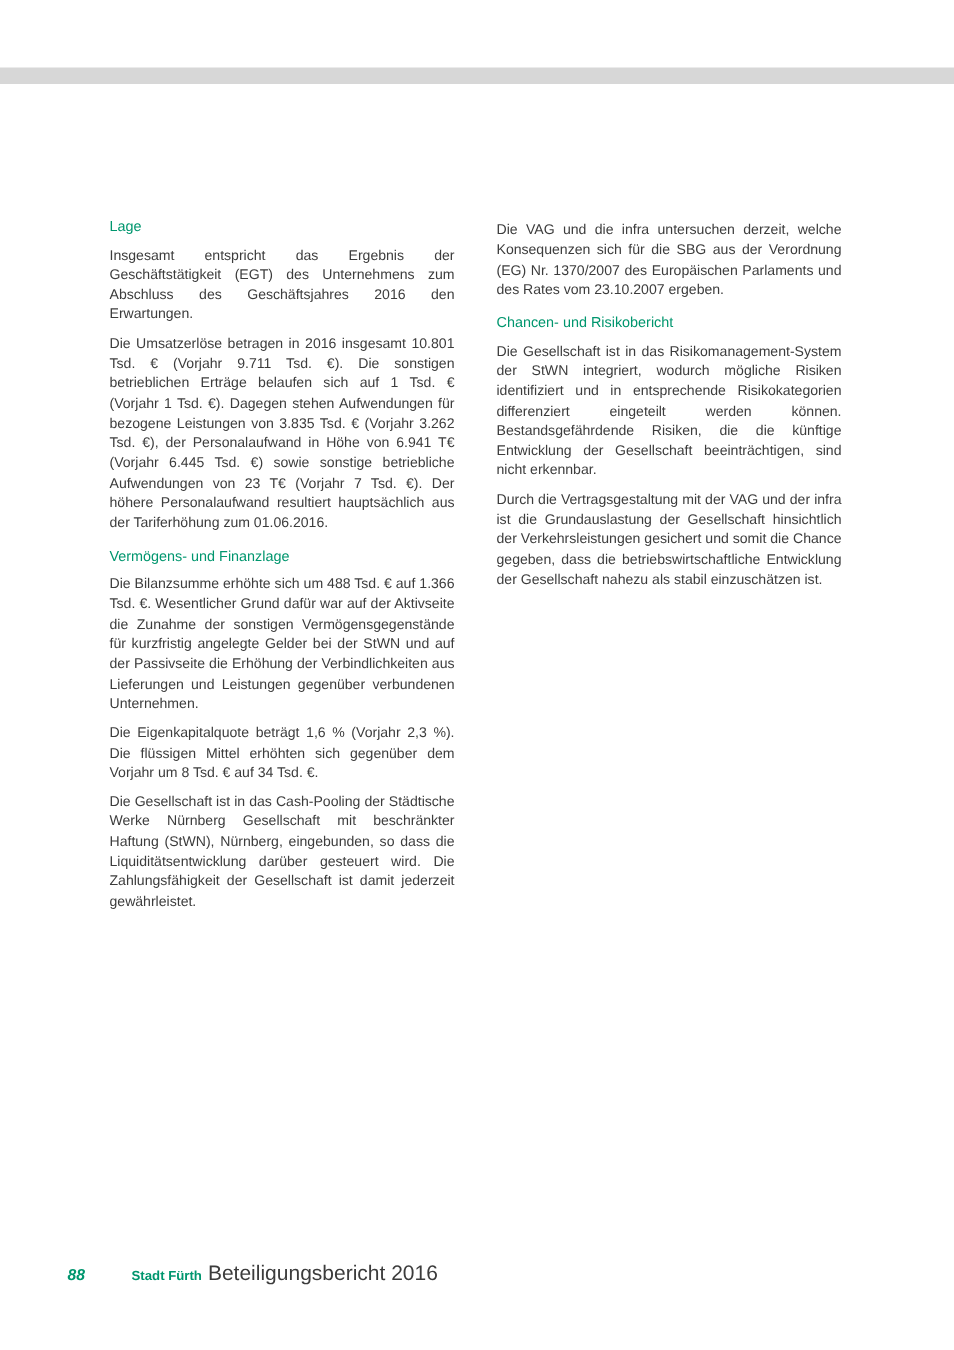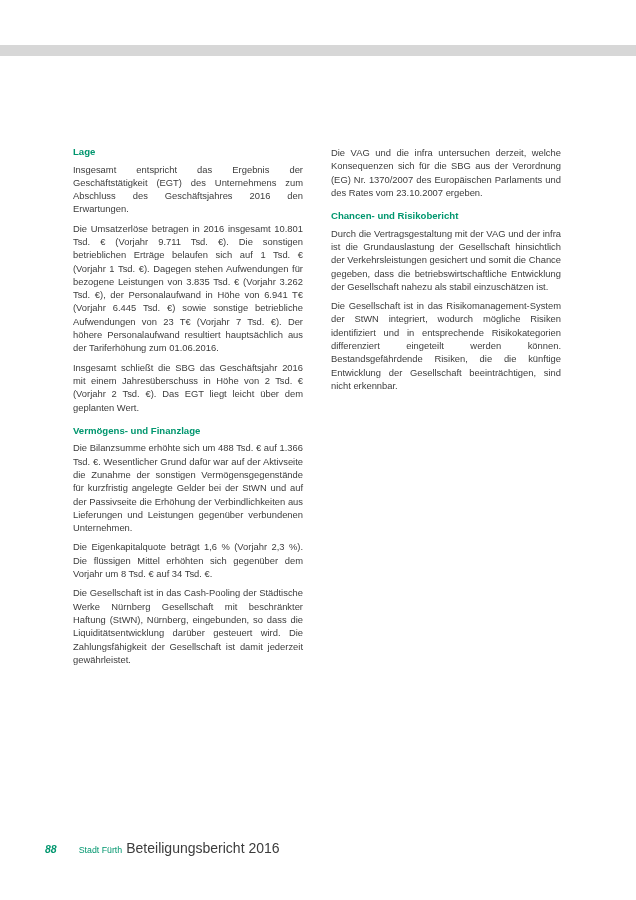--- a/index.html
+++ b/index.html
@@ -30,21 +30,21 @@
     font-size:9.4px;
     line-height:13.3px;
     text-align:justify;
   }
   .col-left{left:73px;}
   .col-right{left:331px;}
   .col h3{
     margin:11px 0 5px 0;
     font-size:9.6px;
     line-height:11.5px;
-    font-weight:bold;
+    font-weight:normal;
     color:var(--accent);
     text-align:left;
   }
   .col h3:first-child{margin-top:0;}
   .col p{
     margin:0 0 6px 0;
   }
   .footer{
     position:absolute;
     left:45px;top:840px;
@@ -52,54 +52,53 @@
     align-items:baseline;
     white-space:nowrap;
   }
   .footer .page-num{
     font-size:10.5px;
     font-weight:bold;
     color:var(--accent);
     font-style:italic;
   }
   .footer .brand{
-    margin-left:22px;
+    margin-left:31px;
     font-size:8.8px;
-    font-weight:normal;
+    font-weight:bold;
     color:var(--accent);
   }
   .footer .doc{
     margin-left:4px;
     font-size:14px;
     color:var(--text);
   }
 </style>
 </head>
 <body>
 
 <div class="page">
 
   <div class="top-bar"></div>
 
   <div class="col col-left">
     <h3>Lage</h3>
     <p>Insgesamt entspricht das Ergebnis der Geschäftstätigkeit (EGT) des Unternehmens zum Abschluss des Geschäftsjahres 2016 den Erwartungen.</p>
     <p>Die Umsatzerlöse betragen in 2016 insgesamt 10.801 Tsd. € (Vorjahr 9.711 Tsd. €). Die sonstigen betrieblichen Erträge belaufen sich auf 1 Tsd. € (Vorjahr 1 Tsd. €). Dagegen stehen Aufwendungen für bezogene Leistungen von 3.835 Tsd. € (Vorjahr 3.262 Tsd. €), der Personalaufwand in Höhe von 6.941 T€ (Vorjahr 6.445 Tsd. €) sowie sonstige betriebliche Aufwendungen von 23 T€ (Vorjahr 7 Tsd. €). Der höhere Personalaufwand resultiert hauptsächlich aus der Tariferhöhung zum 01.06.2016.</p>
-    <p>Insgesamt schließt die SBG das Geschäftsjahr 2016 mit einem Jahresüberschuss in Höhe von 2 Tsd. € (Vorjahr 2 Tsd. €). Das EGT liegt leicht über dem geplanten Wert.</p>
     <h3>Vermögens- und Finanzlage</h3>
     <p>Die Bilanzsumme erhöhte sich um 488 Tsd. € auf 1.366 Tsd. €. Wesentlicher Grund dafür war auf der Aktivseite die Zunahme der sonstigen Vermögensgegenstände für kurzfristig angelegte Gelder bei der StWN und auf der Passivseite die Erhöhung der Verbindlichkeiten aus Lieferungen und Leistungen gegenüber verbundenen Unternehmen.</p>
     <p>Die Eigenkapitalquote beträgt 1,6 % (Vorjahr 2,3 %). Die flüssigen Mittel erhöhten sich gegenüber dem Vorjahr um 8 Tsd. € auf 34 Tsd. €.</p>
     <p>Die Gesellschaft ist in das Cash-Pooling der Städtische Werke Nürnberg Gesellschaft mit beschränkter Haftung (StWN), Nürnberg, eingebunden, so dass die Liquiditätsentwicklung darüber gesteuert wird. Die Zahlungsfähigkeit der Gesellschaft ist damit jederzeit gewährleistet.</p>
   </div>
 
   <div class="col col-right">
     <p>Die VAG und die infra untersuchen derzeit, welche Konsequenzen sich für die SBG aus der Verordnung (EG) Nr. 1370/2007 des Europäischen Parlaments und des Rates vom 23.10.2007 ergeben.</p>
     <h3>Chancen- und Risikobericht</h3>
+    <p>Die Gesellschaft ist in das Risikomanagement-System der StWN integriert, wodurch mögliche Risiken identifiziert und in entsprechende Risikokategorien differenziert eingeteilt werden können. Bestandsgefährdende Risiken, die die künftige Entwicklung der Gesellschaft beeinträchtigen, sind nicht erkennbar.</p>
     <p>Durch die Vertragsgestaltung mit der VAG und der infra ist die Grundauslastung der Gesellschaft hinsichtlich der Verkehrsleistungen gesichert und somit die Chance gegeben, dass die betriebswirtschaftliche Entwicklung der Gesellschaft nahezu als stabil einzuschätzen ist.</p>
-    <p>Die Gesellschaft ist in das Risikomanagement-System der StWN integriert, wodurch mögliche Risiken identifiziert und in entsprechende Risikokategorien differenziert eingeteilt werden können. Bestandsgefährdende Risiken, die die künftige Entwicklung der Gesellschaft beeinträchtigen, sind nicht erkennbar.</p>
   </div>
 
   <div class="footer">
     <span class="page-num">88</span>
     <span class="brand">Stadt Fürth</span>
     <span class="doc">Beteiligungsbericht 2016</span>
   </div>
 
 </div>
 

